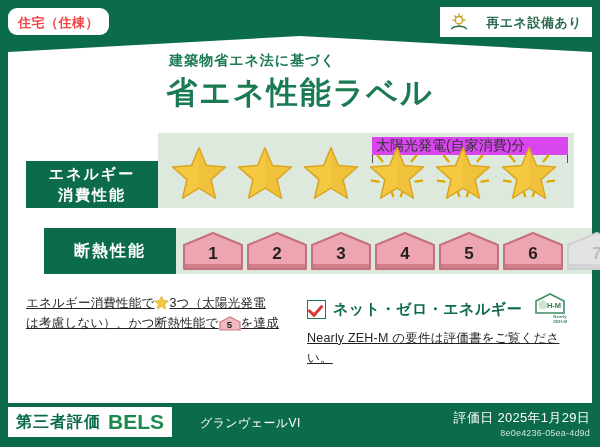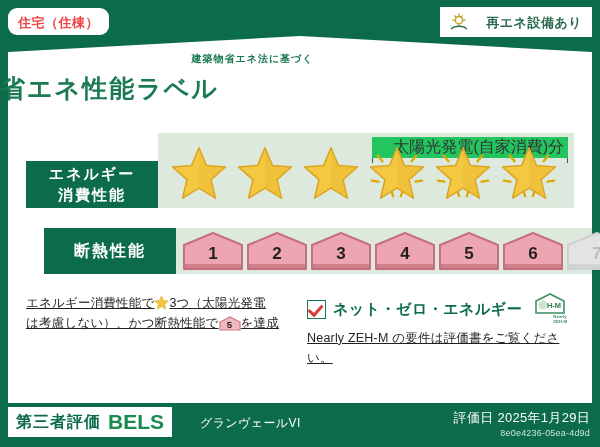--- a/index.html
+++ b/index.html
@@ -40,26 +40,26 @@
 
   
   .panel{
     position:absolute;left:8px;top:36px;
     width:584px;height:367px;
     background:#ffffff;
     clip-path:polygon(0 16px, 50% 0, 100% 16px, 100% 100%, 0 100%);
   }
   .panel-title-sub{
     position:absolute;top:52px;left:0;width:505px;
-    text-align:center;font-size:10px;font-weight:bold;color:#1a7a52;
+    text-align:center;font-size:14px;font-weight:bold;color:#1a7a52;
     letter-spacing:1px;
   }
   .panel-title-main{
     position:absolute;top:72px;left:0;width:600px;
-    text-align:left;font-size:25px;font-weight:bold;color:#1a7a52;
+    text-align:center;font-size:31px;font-weight:bold;color:#1a7a52;
     letter-spacing:2px;
   }
 
   
   .row{
     position:absolute;left:26px;width:548px;
     display:flex;align-items:stretch;
   }
   .row-label{
     background:#0b6b4a;color:#ffffff;
@@ -91,22 +91,22 @@
   }
   .solar-bracket .bk-line{
     position:absolute;left:0;right:0;top:13px;height:1px;background:#555;
   }
   .solar-bracket .bk-l,.solar-bracket .bk-r{
     position:absolute;top:13px;width:1px;height:11px;background:#555;
   }
   .solar-bracket .bk-l{left:0;}
   .solar-bracket .bk-r{right:0;}
   .solar-bracket .bk-text{
-    position:absolute;left:0;right:0;top:-1px;text-align:right;
-    font-size:16px;color:#333;background:#22c55e;padding:0 4px;
+    position:absolute;left:0;right:0;top:-1px;text-align:left;
+    font-size:14px;color:#333;background:#d946ef;padding:0 4px;
     display:inline-block;
   }
 
   
   .houses{
     position:absolute;left:0;top:0;width:100%;height:100%;
     display:flex;align-items:center;padding-left:6px;box-sizing:border-box;gap:2px;
   }
   .house{
     width:62px;height:40px;position:relative;flex:0 0 62px;

